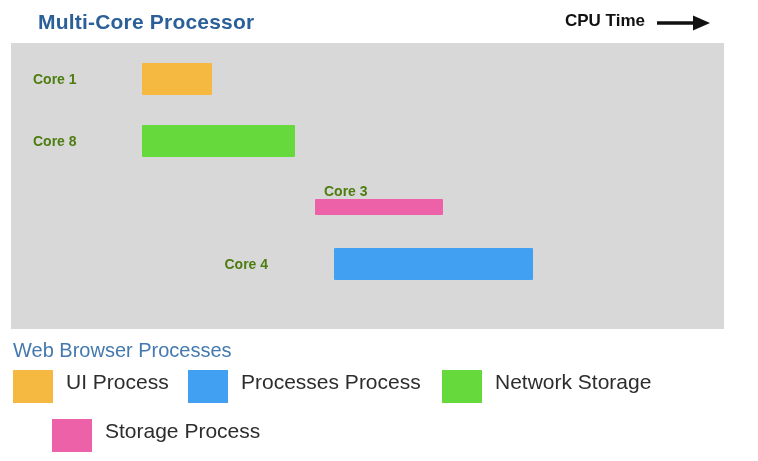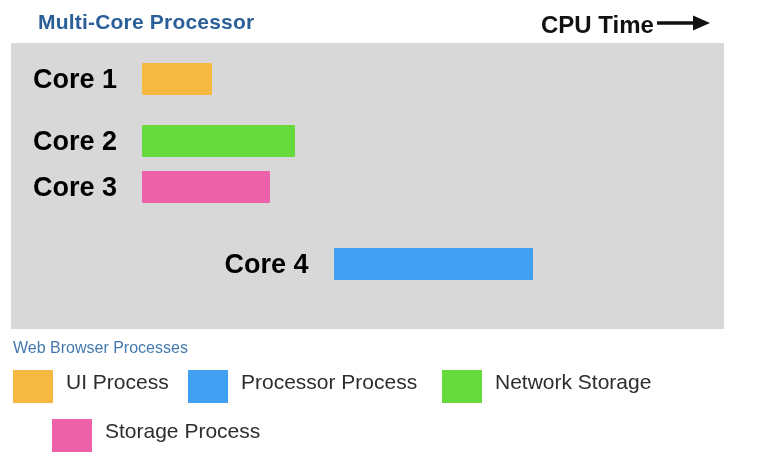--- a/index.html
+++ b/index.html
@@ -18,23 +18,23 @@
     left: 30px;
     top: 10px;
     font-size: 21px;
     font-weight: bold;
     color: #2b5f98;
     letter-spacing: 0.2px;
     margin-left: 8px;
   }
   .cpu-time {
     position: absolute;
-    left: 541px;
+    left: 565px;
     top: 11px;
-    font-size: 24px;
+    font-size: 17px;
     font-weight: bold;
     color: #111111;
   }
   .cpu-arrow {
     position: absolute;
     left: 657px;
     top: 15px;
     width: 53px;
     height: 16px;
   }
@@ -51,39 +51,39 @@
   .core-row {
     position: absolute;
     left: 22px;
     right: 0;
     height: 32px;
     display: flex;
     align-items: center;
   }
   .core-row.r1 { top: 20px; }
   .core-row.r2 { top: 82px; }
-  .core-row.r3 { top: 128px; }
+  .core-row.r3 { top: 140px; flex-direction: column; }
   .core-row.r4 { top: 205px; justify-content: center; }
   .core-label {
     width: 109px;
-    font-size: 27px;
+    font-size: 14px;
     font-weight: bold;
-    color: #000000;
+    color: #4d7c0f;
   }
   .core-bar {
     height: 32px;
     border-radius: 1px;
   }
 
   
   .legend-title {
     position: absolute;
     left: 13px;
     top: 339px;
-    font-size: 16px;
+    font-size: 20px;
     color: #4379ae;
   }
   .legend-item {
     position: absolute;
     display: flex;
     align-items: flex-start;
     height: 33px;
   }
   .legend-item.i1 { left: 13px;  top: 370px; }
   .legend-item.i2 { left: 188px; top: 370px; }
@@ -115,21 +115,21 @@
   </svg>
 
   <div class="panel">
 
     <div class="core-row r1">
       <span class="core-label">Core 1</span>
       <div class="core-bar" style="width: 70px; background-color: rgb(245, 185, 66);"></div>
     </div>
 
     <div class="core-row r2">
-      <span class="core-label">Core 2</span>
+      <span class="core-label">Core 8</span>
       <div class="core-bar" style="width: 153px; background-color: rgb(102, 217, 60);"></div>
     </div>
 
     <div class="core-row r3">
       <span class="core-label">Core 3</span>
       <div class="core-bar" style="width: 128px; background-color: rgb(236, 97, 168);"></div>
     </div>
 
     <div class="core-row r4">
       <span class="core-label">Core 4</span>
@@ -140,21 +140,21 @@
 
   <div class="legend-title">Web Browser Processes</div>
 
   <div class="legend-item i1">
     <div class="swatch" style="background-color: rgb(245, 185, 66);"></div>
     <span class="legend-label">UI Process</span>
   </div>
 
   <div class="legend-item i2">
     <div class="swatch" style="background-color: rgb(65, 160, 242);"></div>
-    <span class="legend-label">Processor Process</span>
+    <span class="legend-label">Processes Process</span>
   </div>
 
   <div class="legend-item i3">
     <div class="swatch" style="background-color: rgb(102, 217, 60);"></div>
     <span class="legend-label">Network Storage</span>
   </div>
 
   <div class="legend-item i4">
     <div class="swatch" style="background-color: rgb(236, 97, 168);"></div>
     <span class="legend-label">Storage Process</span>

